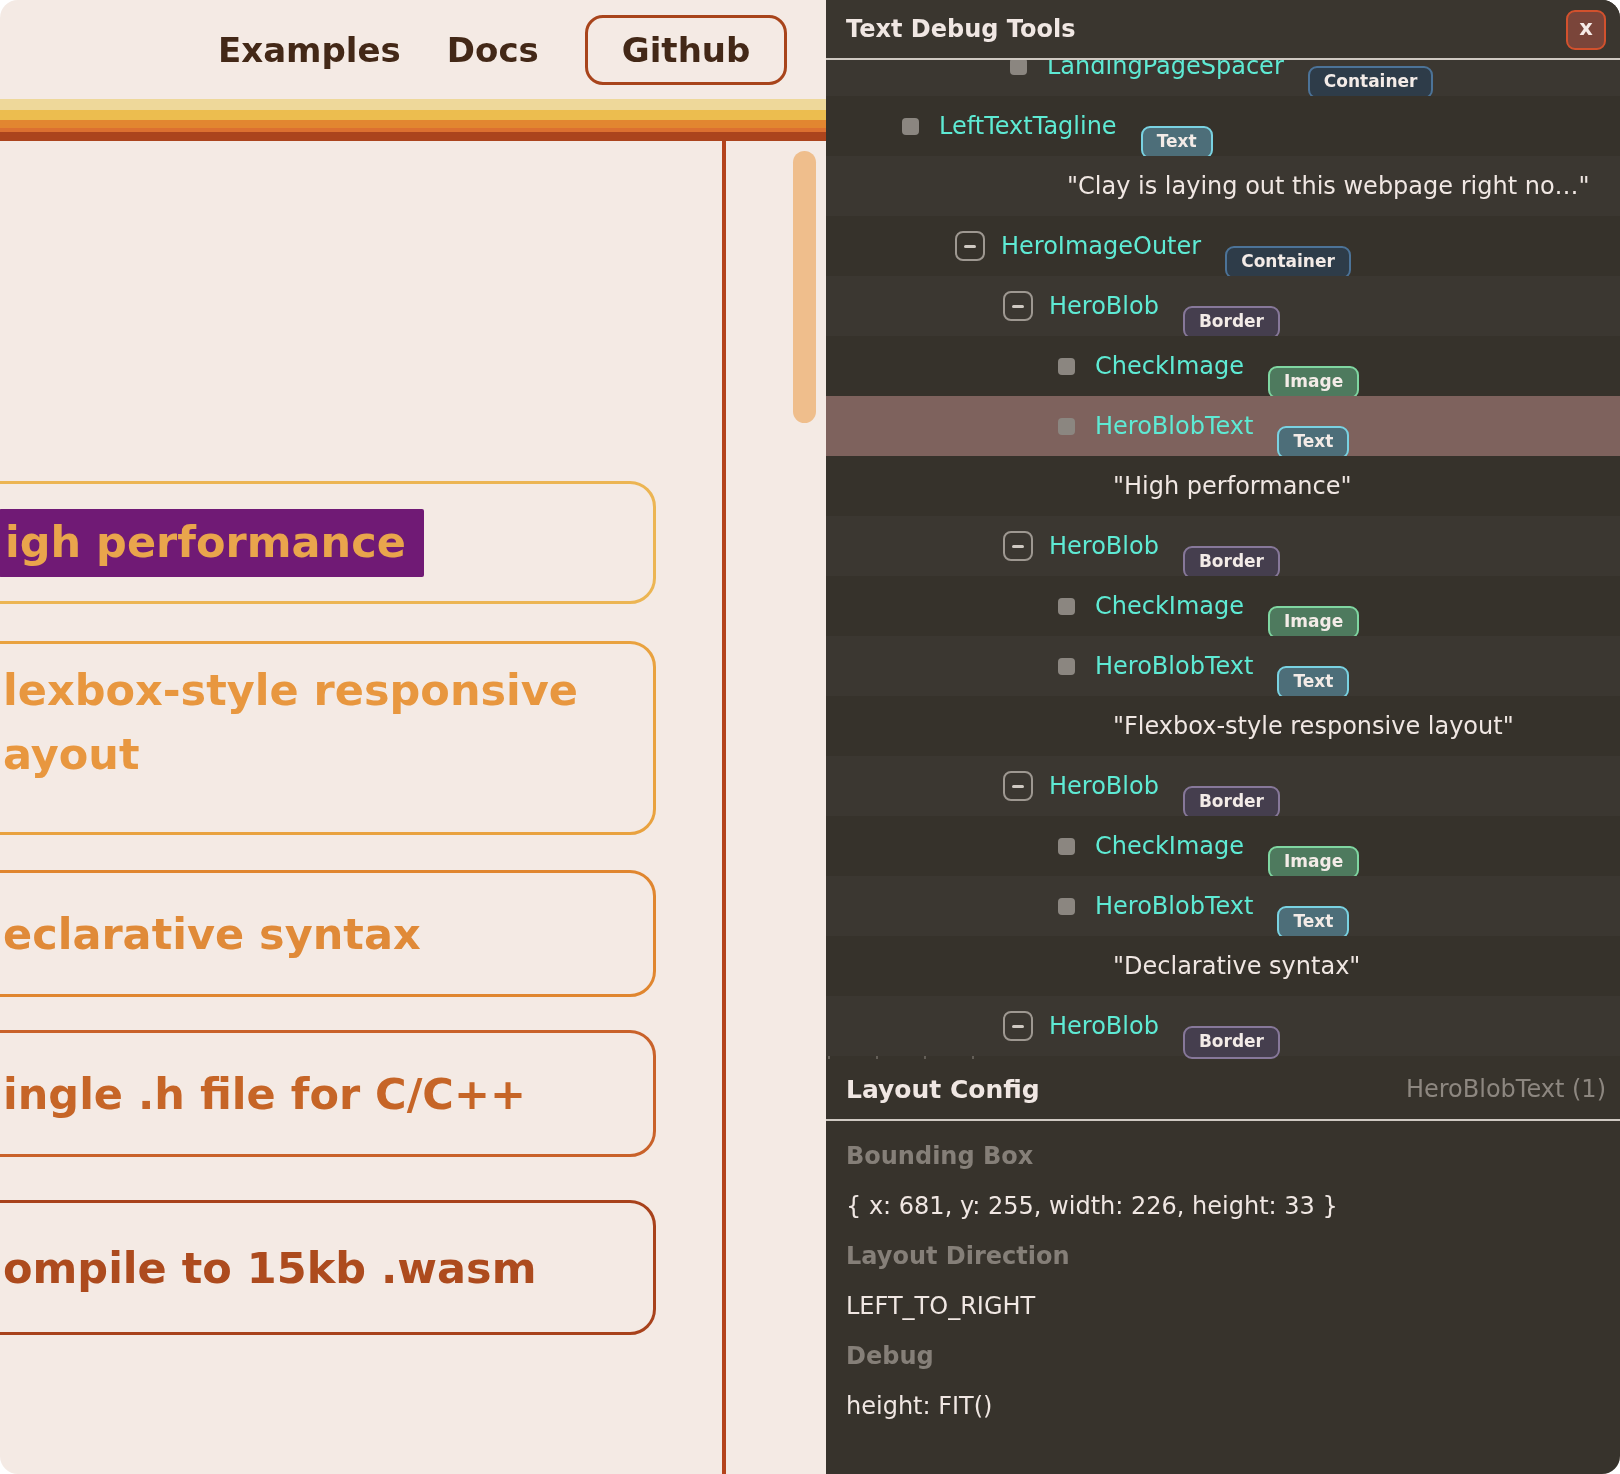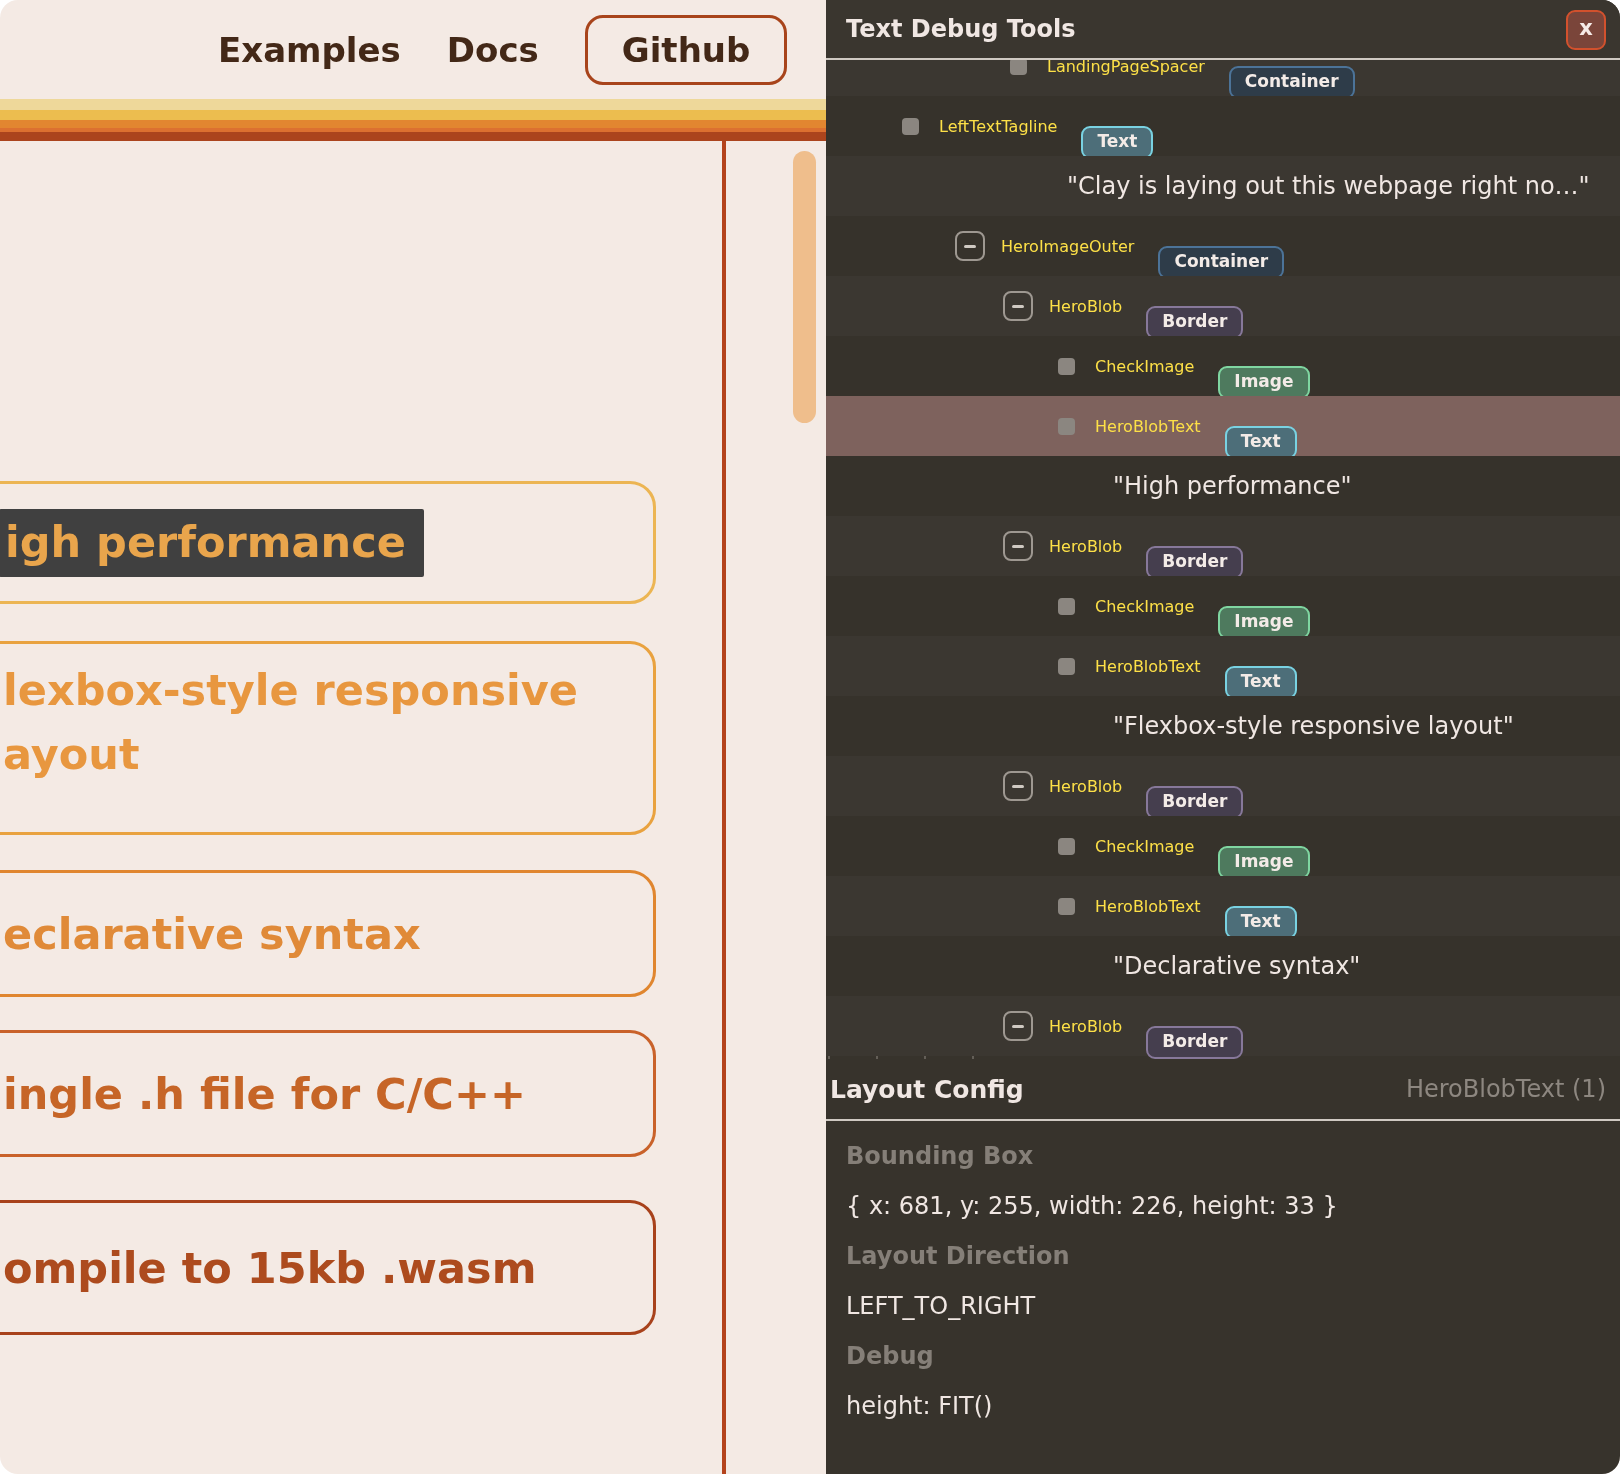--- a/index.html
+++ b/index.html
@@ -38,27 +38,27 @@
   }
   .tree{position:absolute;top:60px;left:0;right:0;height:999px;overflow:hidden;}
   .guide{position:absolute;top:0;bottom:0;width:2px;background:rgba(214,208,200,0.28);}
   .tree-row{position:absolute;left:0;right:0;height:60px;display:flex;align-items:center;box-sizing:border-box;white-space:nowrap;}
   .tree-row.even{background:#3b3731;}
   .tree-row.odd{background:#36322b;}
   .tree-row.selected{background:#7e625d;}
   .toggle{width:30px;height:30px;box-sizing:border-box;border:2px solid #9e9891;border-radius:8px;position:relative;flex:none;}
   .toggle::after{content:"";position:absolute;left:7px;right:7px;top:12px;height:3px;background:#cfc9c2;border-radius:2px;}
   .leaf-dot{width:17px;height:17px;border-radius:4px;background:#8b8680;flex:none;}
-  .row-label{font-size:16px;font-weight:500;color:#fde047;}
+  .row-label{font-size:24px;font-weight:500;color:#5eead4;}
   .toggle + .row-label{margin-left:16px;}
   .leaf-dot + .row-label{margin-left:20px;}
   .quote-label{font-size:24px;color:#f0e7e3;}
   .badge{margin-left:24px;padding:3px 14px 6px;border-radius:9px;font-size:17px;font-weight:700;color:#f3ebe7;border:2px solid;margin-top:32px;}
   .config-header{position:absolute;top:1059px;left:0;right:0;height:62px;box-sizing:border-box;border-bottom:2px solid #cfc9c2;background:#37332c;}
-  .config-title{position:absolute;left:4px;top:0;height:60px;display:flex;align-items:center;font-size:25px;font-weight:600;color:#f0e7e3;}
+  .config-title{position:absolute;left:20px;top:0;height:60px;display:flex;align-items:center;font-size:25px;font-weight:600;color:#f0e7e3;}
   .config-sel{position:absolute;right:14px;top:0;height:60px;display:flex;align-items:center;font-size:24px;color:#8d8780;}
   .config-body{position:absolute;top:1121px;left:0;right:0;bottom:0;padding:10px 0 0 20px;}
   .cfg-row{height:50px;line-height:50px;font-size:24px;white-space:nowrap;}
   .cfg-label{color:#857f78;font-weight:600;}
   .cfg-value{color:#f0e7e3;font-weight:500;}
 </style>
 </head>
 <body>
 
 <div class="app">
@@ -74,21 +74,21 @@
   <div class="stripes" id="stripes">
       <div style="height: 10.5px; background: rgb(238, 216, 154);"></div>
       <div style="height: 10.5px; background: rgb(236, 189, 79);"></div>
       <div style="height: 8px; background: rgb(226, 134, 48);"></div>
       <div style="height: 4px; background: rgb(220, 112, 48);"></div>
       <div style="height: 9px; background: rgb(171, 68, 29);"></div>
     </div>
 
   <div id="featureArea">
       <div class="feature-card" style="top: 481px; height: 123px; border-color: rgb(236, 181, 83);">
-        <span class="feature-sel" style="background: #404040;">
+        <span class="feature-sel" style="background: #701a75;">
           <div class="feature-line" style="color: rgb(233, 165, 76);">igh performance</div>
         </span>
       </div>
       <div class="feature-card" style="top: 641px; height: 194px; border-color: rgb(233, 162, 63); justify-content: flex-start; padding-top: 14px;">
         <div class="feature-line" style="color: rgb(232, 151, 63);">lexbox-style responsive</div>
         <div class="feature-line" style="color: rgb(232, 151, 63);">ayout</div>
       </div>
       <div class="feature-card" style="top: 870px; height: 127px; border-color: rgb(224, 134, 47);">
         <div class="feature-line" style="color: rgb(224, 138, 56);">eclarative syntax</div>
       </div>

